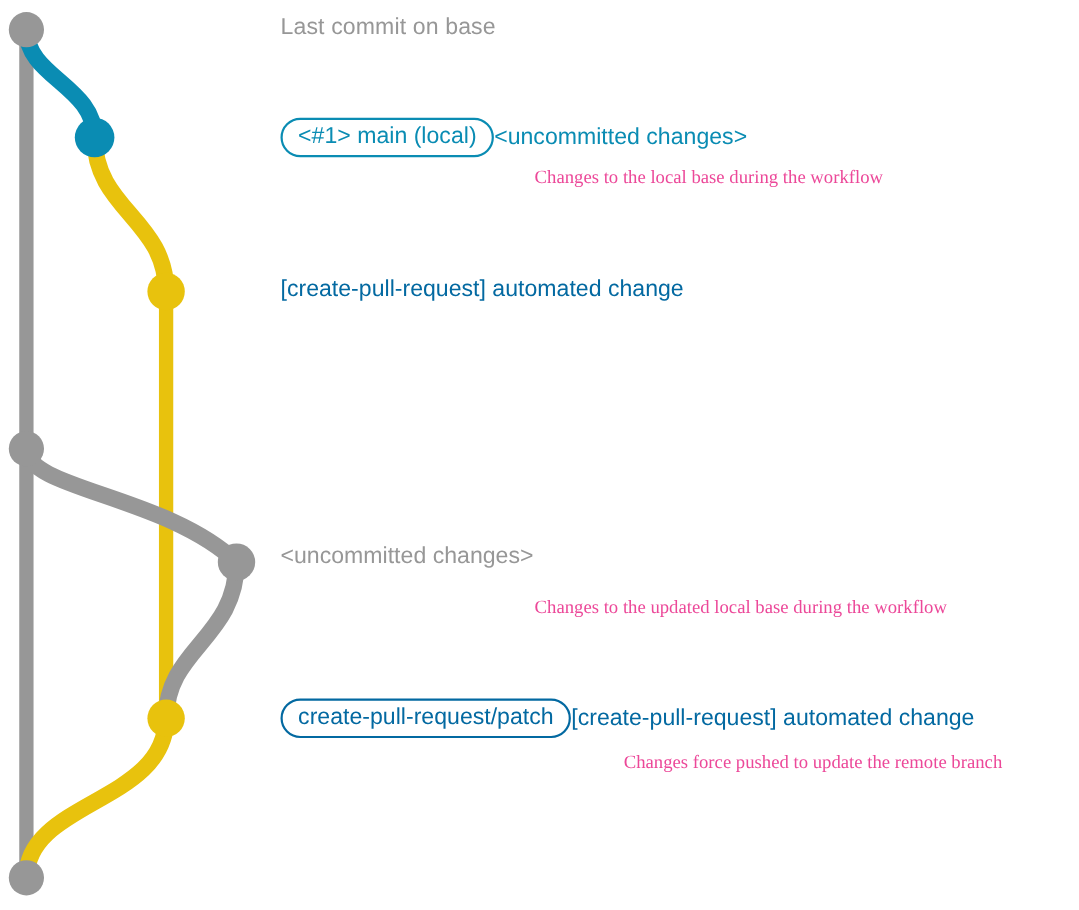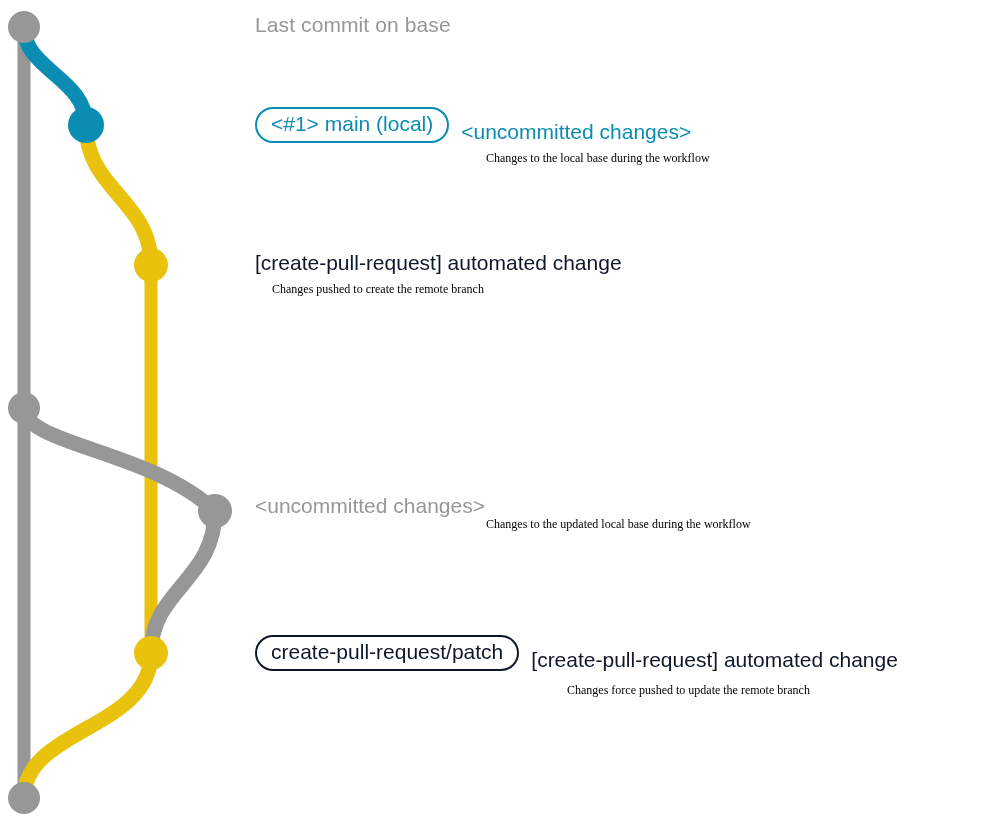--- a/index.html
+++ b/index.html
@@ -40,53 +40,52 @@
   }
 
   .headline {
     font-family: "Liberation Sans", sans-serif;
     font-size: 21px;
     letter-spacing: 0.1px;
   }
 
   .desc {
     font-family: "Liberation Serif", serif;
-    font-size: 12px;
-    color: #000000;
+    font-size: 17px;
+    color: #ec4899;
     white-space: nowrap;
   }
 
   
   .pill {
     display: inline-block;
     box-sizing: border-box;
     border: 2px solid currentColor;
     border-radius: 18px;
     padding: 4px 14px 6px 14px;
     font-family: "Liberation Sans", sans-serif;
     font-size: 21px;
     line-height: 22px;
     background: #ffffff;
     vertical-align: middle;
   }
 
   .pill-and-label {
     display: flex;
-    align-items: flex-end;
-    gap: 12px;
+    align-items: center;
   }
 
   .pill-msg {
     font-family: "Liberation Sans", sans-serif;
     font-size: 21px;
     line-height: 22px;
   }
 
   .c-blue   { color: #0a8cb3; }
-  .c-yellow { color: #0f172a; }
+  .c-yellow { color: #0369a1; }
   .c-gray   { color: #979797; }
 </style>
 </head>
 <body>
 
 <svg id="graph-canvas" viewBox="0 0 981 827" xmlns="http://www.w3.org/2000/svg">
 
   <path d="M24,27 L24,798" fill="none" stroke="#979797" stroke-width="13" stroke-linecap="round"></path>
 
   <path d="M24,27 C24,70 86,78 86,125" fill="none" stroke="#0a8cb3" stroke-width="15" stroke-linecap="round"></path>
@@ -119,29 +118,28 @@
   <div class="row" style="left:255px; top:107px;">
     <div class="pill-and-label">
       <span class="pill c-blue">&lt;#1&gt; main (local)</span>
       <span class="pill-msg c-blue">&lt;uncommitted changes&gt;</span>
     </div>
     <div class="desc" style="margin-left:231px; margin-top:8px;">Changes to the local base during the workflow</div>
   </div>
 
   <div class="row" style="left:255px; top:252px;">
     <div class="pill-msg c-yellow">[create-pull-request] automated change</div>
-    <div class="desc" style="margin-left:17px; margin-top:8px;">Changes pushed to create the remote branch</div>
   </div>
 
 
   <div class="row" style="left:255px; top:495px;">
     <div class="pill-and-label">
       <span class="pill-msg c-gray">&lt;uncommitted changes&gt;</span>
     </div>
-    <div class="desc" style="margin-left:231px; margin-top:0;">Changes to the updated local base during the workflow</div>
+    <div class="desc" style="margin-left:231px; margin-top:25px;">Changes to the updated local base during the workflow</div>
   </div>
 
   <div class="row" style="left:255px; top:635px;">
     <div class="pill-and-label">
       <span class="pill c-yellow">create-pull-request/patch</span>
       <span class="pill-msg c-yellow">[create-pull-request] automated change</span>
     </div>
     <div class="desc" style="margin-left:312px; margin-top:12px;">Changes force pushed to update the remote branch</div>
   </div>
 

